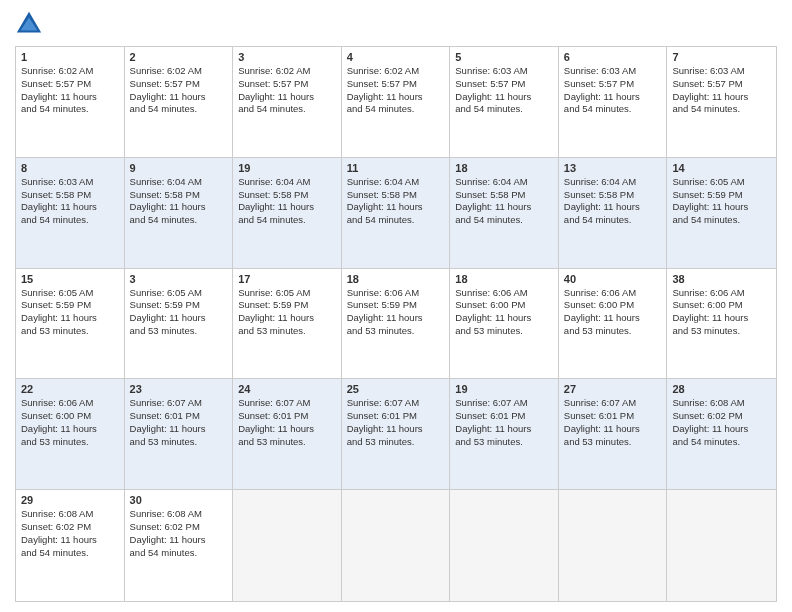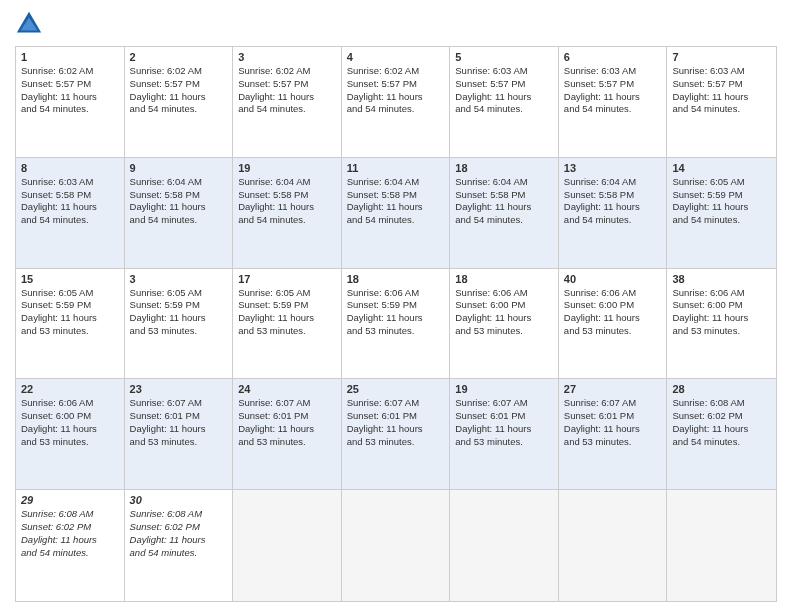--- a/index.html
+++ b/index.html
@@ -82,21 +82,21 @@
     .cal-body {
       flex: 1;
       display: grid;
       grid-template-rows: repeat(5, 1fr);
     }
     .cal-row {
       display: grid;
       grid-template-columns: repeat(7, 1fr);
       border-bottom: 1px solid #ccc;
     }
-    .cal-row:last-child { border-bottom: none; font-style: italic; }
+    .cal-row:last-child { border-bottom: none; }
     .cal-cell {
       border-right: 1px solid #ccc;
       padding: 4px 5px;
       font-size: 9.5px;
       color: #333;
       background: #fff;
       overflow: hidden;
     }
     .cal-cell:last-child { border-right: none; }
     .cal-cell.empty { background: #f5f5f5; }

